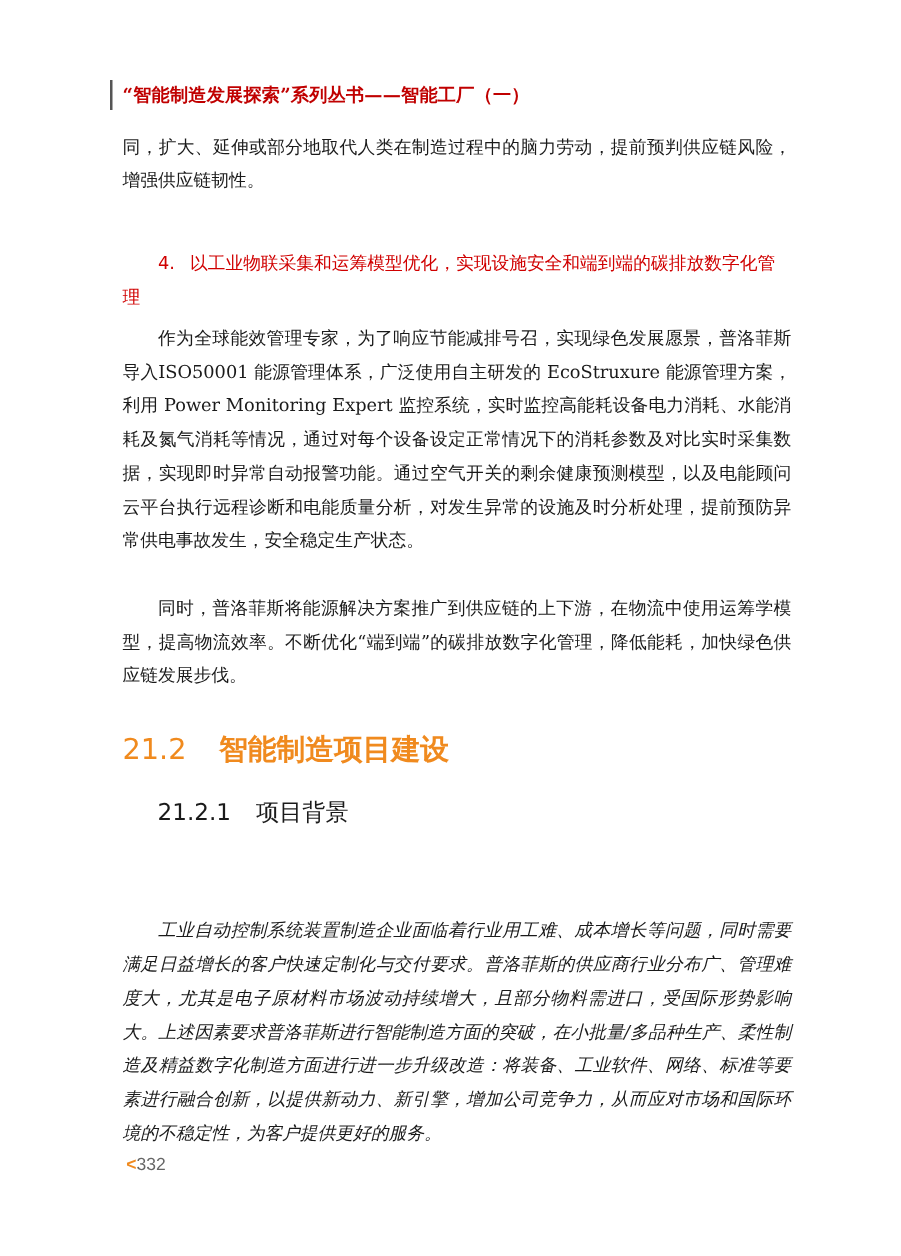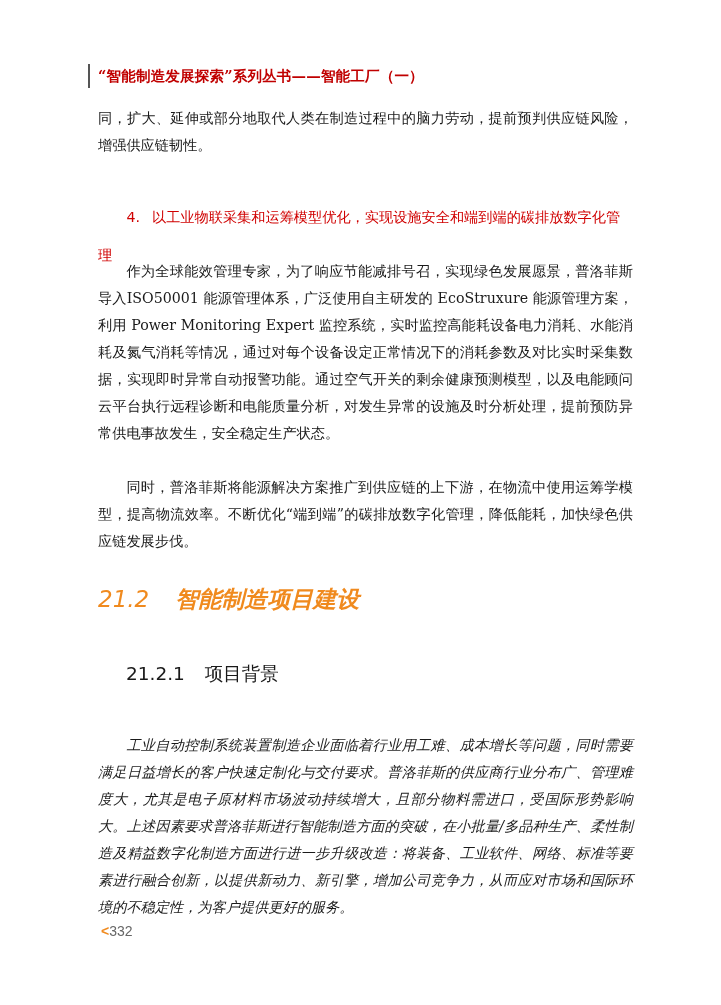--- a/index.html
+++ b/index.html
@@ -49,33 +49,32 @@
       font-size: 14.2px;
       line-height: 27px;
       text-align: justify;
       word-break: break-all;
     }
     p.indent { text-indent: 2em; }
     .sub-heading {
       margin: 0;
       font-family: "DejaVu Sans", "Liberation Sans", sans-serif;
       font-size: 14.2px;
-      line-height: 38px;
+      line-height: 27px;
       color: #d00000;
       text-indent: 2em;
       word-break: break-all;
     }
     .sub-heading .num { margin-right: 12px; }
     .h2 {
       font-family: "DejaVu Sans", "Liberation Sans", sans-serif;
       font-size: 23px;
       color: #f08a1e;
       white-space: nowrap;
       font-weight: bold;
-      font-style: italic;
     }
     .h2 .num { font-weight: normal; margin-right: 26px; }
     .h3 {
       font-family: "DejaVu Sans", "Liberation Sans", sans-serif;
       font-size: 18.5px;
       color: #1a1a1a;
       white-space: nowrap;
     }
     .h3 .num { margin-right: 20px; }
     .page-num {
@@ -101,18 +100,18 @@
   <p class="body abs" style="top:105px; width:535px;">同，扩大、延伸或部分地取代人类在制造过程中的脑力劳动，提前预判供应链风险，增强供应链韧性。</p>
 
   <p class="sub-heading abs" style="top:198px; width:535px;"><span class="num">4.</span><span>以工业物联采集和运筹模型优化，实现设施安全和端到端的碳排放数字化管理</span></p>
 
   <p class="body indent abs" style="top:258px; width:535px;">作为全球能效管理专家，为了响应节能减排号召，实现绿色发展愿景，普洛菲斯导入ISO50001 能源管理体系，广泛使用自主研发的 EcoStruxure 能源管理方案，利用 Power Monitoring Expert 监控系统，实时监控高能耗设备电力消耗、水能消耗及氮气消耗等情况，通过对每个设备设定正常情况下的消耗参数及对比实时采集数据，实现即时异常自动报警功能。通过空气开关的剩余健康预测模型，以及电能顾问云平台执行远程诊断和电能质量分析，对发生异常的设施及时分析处理，提前预防异常供电事故发生，安全稳定生产状态。</p>
 
   <p class="body indent abs" style="top:474px; width:535px;">同时，普洛菲斯将能源解决方案推广到供应链的上下游，在物流中使用运筹学模型，提高物流效率。不断优化“端到端”的碳排放数字化管理，降低能耗，加快绿色供应链发展步伐。</p>
 
   <div class="h2 abs" style="top:584px; left:0;"><span class="num">21.2</span><span>智能制造项目建设</span></div>
 
-  <div class="h3 abs" style="top:661px; left:28px;"><span class="num">21.2.1</span><span>项目背景</span></div>
+  <div class="h3 abs" style="top:637px; left:28px;"><span class="num">21.2.1</span><span>项目背景</span></div>
 
   <p class="body indent abs" style="top:732px; width:535px;font-style:italic;">工业自动控制系统装置制造企业面临着行业用工难、成本增长等问题，同时需要满足日益增长的客户快速定制化与交付要求。普洛菲斯的供应商行业分布广、管理难度大，尤其是电子原材料市场波动持续增大，且部分物料需进口，受国际形势影响大。上述因素要求普洛菲斯进行智能制造方面的突破，在小批量/多品种生产、柔性制造及精益数字化制造方面进行进一步升级改造：将装备、工业软件、网络、标准等要素进行融合创新，以提供新动力、新引擎，增加公司竞争力，从而应对市场和国际环境的不稳定性，为客户提供更好的服务。</p>
 </div>
 
 <div class="page-num"><span class="arrow">&lt;</span><span>332</span></div>
 
 </body></html>

